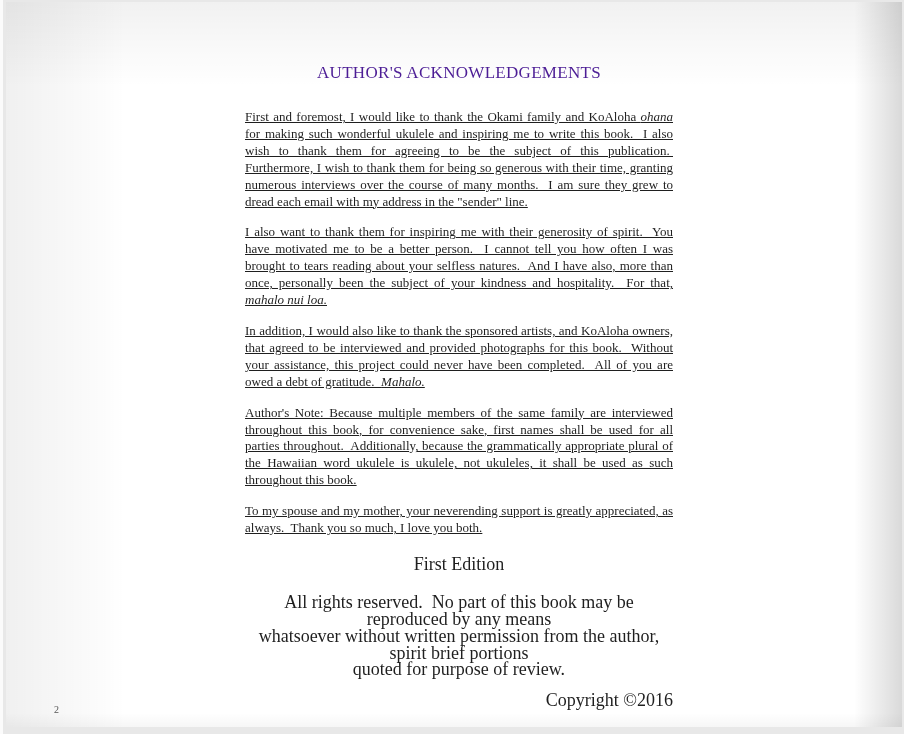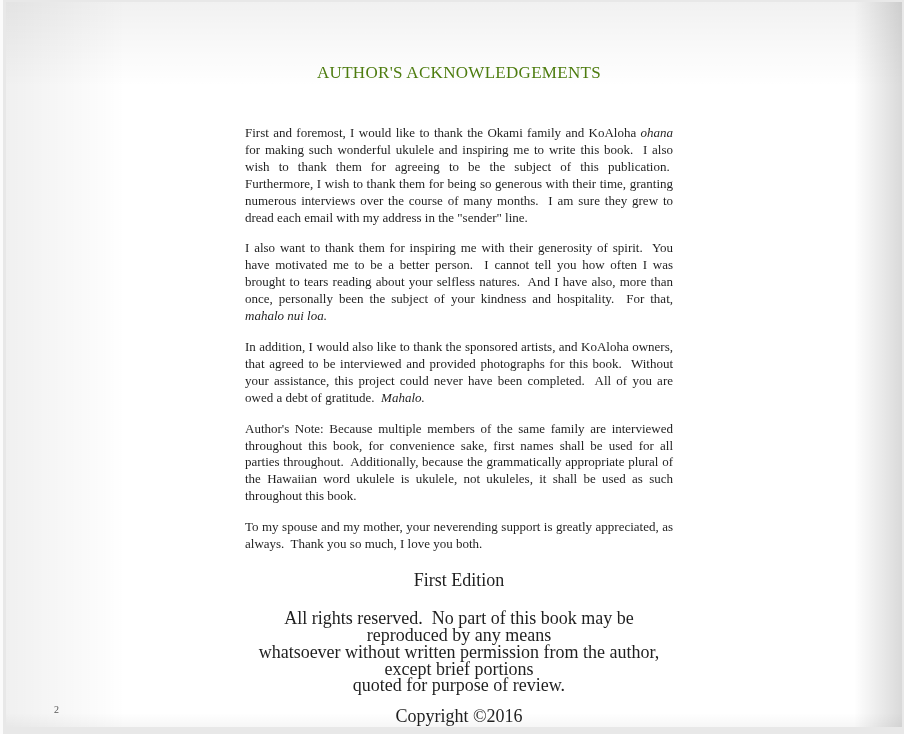--- a/index.html
+++ b/index.html
@@ -34,37 +34,37 @@
     width: 428px;
     color: #1f1f1f;
   }
   h1.title {
     margin: 0;
     font-size: 17px;
     font-weight: normal;
     line-height: 20px;
     text-align: center;
     letter-spacing: 0.3px;
-    color: #4d7c0f;
+    color: #4c1d95;
   }
-  .paragraphs { margin-top: 42px; }
+  .paragraphs { margin-top: 26px; text-decoration: underline; }
   .paragraphs p {
     margin: 0 0 14px 0;
     font-size: 13px;
     line-height: 16.9px;
     text-align: justify;
   }
   .centered {
     font-size: 18px;
     line-height: 16.9px;
     text-align: center;
   }
   .edition-block { margin-top: 19px; }
   .rights-block  { margin-top: 21px; }
-  .copyright-line { margin-top: 14px; }
+  .copyright-line { margin-top: 14px; text-align: right; }
   .pagenum {
     position: absolute;
     left: 48px;
     top: 702px;
     font-size: 10px;
     color: #555555;
   }
   i { font-style: italic; }
 </style>
 </head>
@@ -83,17 +83,17 @@
       <p><span>I also want to thank them for inspiring me with their generosity of spirit.&nbsp; You have motivated me to be a better person.&nbsp; I cannot tell you how often I was brought to tears reading about your selfless natures.&nbsp; And I have also, more than once, personally been the subject of your kindness and hospitality.&nbsp; For that, </span><i>mahalo nui loa.</i></p>
       <p><span>In addition, I would also like to thank the sponsored artists, and KoAloha owners, that agreed to be interviewed and provided photographs for this book.&nbsp; Without your assistance, this project could never have been completed.&nbsp; All of you are owed a debt of gratitude.&nbsp; </span><i>Mahalo.</i></p>
       <p><span>Author's Note: Because multiple members of the same family are interviewed throughout this book, for convenience sake, first names shall be used for all parties throughout.&nbsp; Additionally, because the grammatically appropriate plural of the Hawaiian word ukulele is ukulele, not ukuleles, it shall be used as such throughout this book.</span></p>
       <p><span>To my spouse and my mother, your neverending support is greatly appreciated, as always.&nbsp; Thank you so much, I love you both.</span></p>
     </div>
   <div class="centered edition-block">
       <div>First Edition</div>
     </div>
   <div class="centered rights-block">
       <div>All rights reserved.&nbsp; No part of this book may be reproduced by any means</div>
-      <div>whatsoever without written permission from the author, except brief portions</div>
+      <div>whatsoever without written permission from the author, spirit brief portions</div>
       <div>quoted for purpose of review.</div>
     </div>
   <div class="centered copyright-line">Copyright ©2016</div>
 </div>
 
 </body></html>

